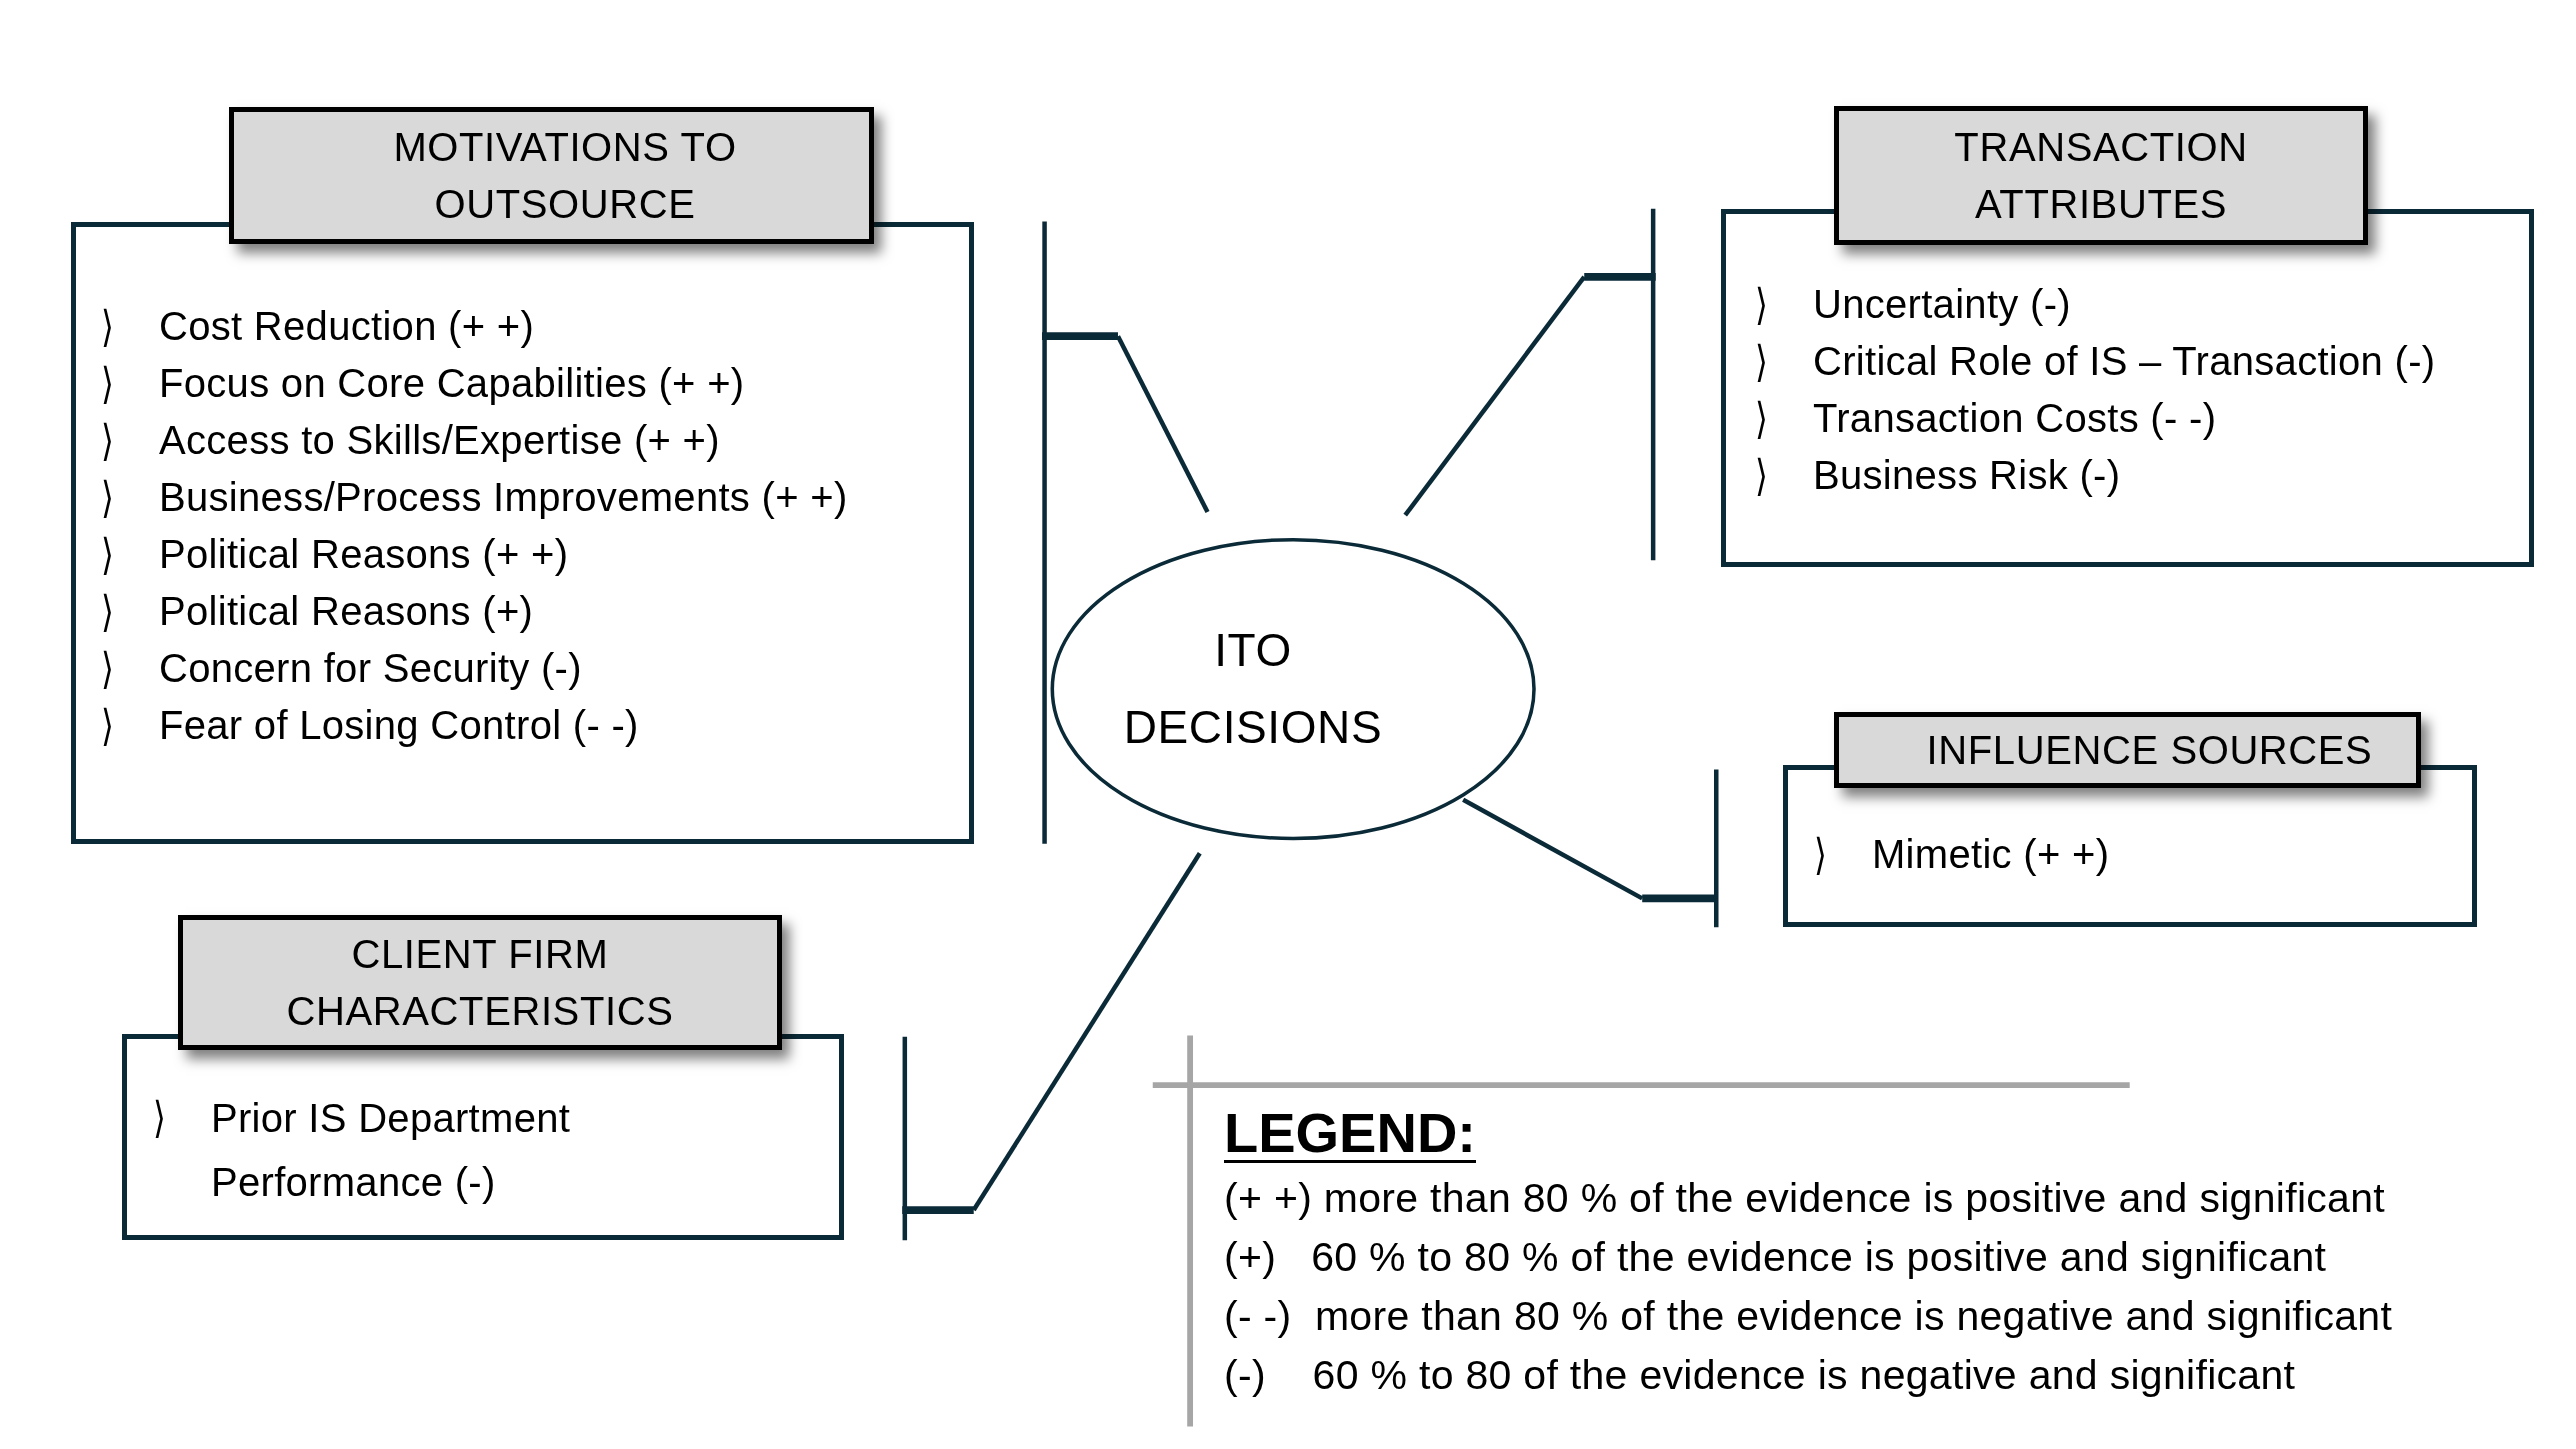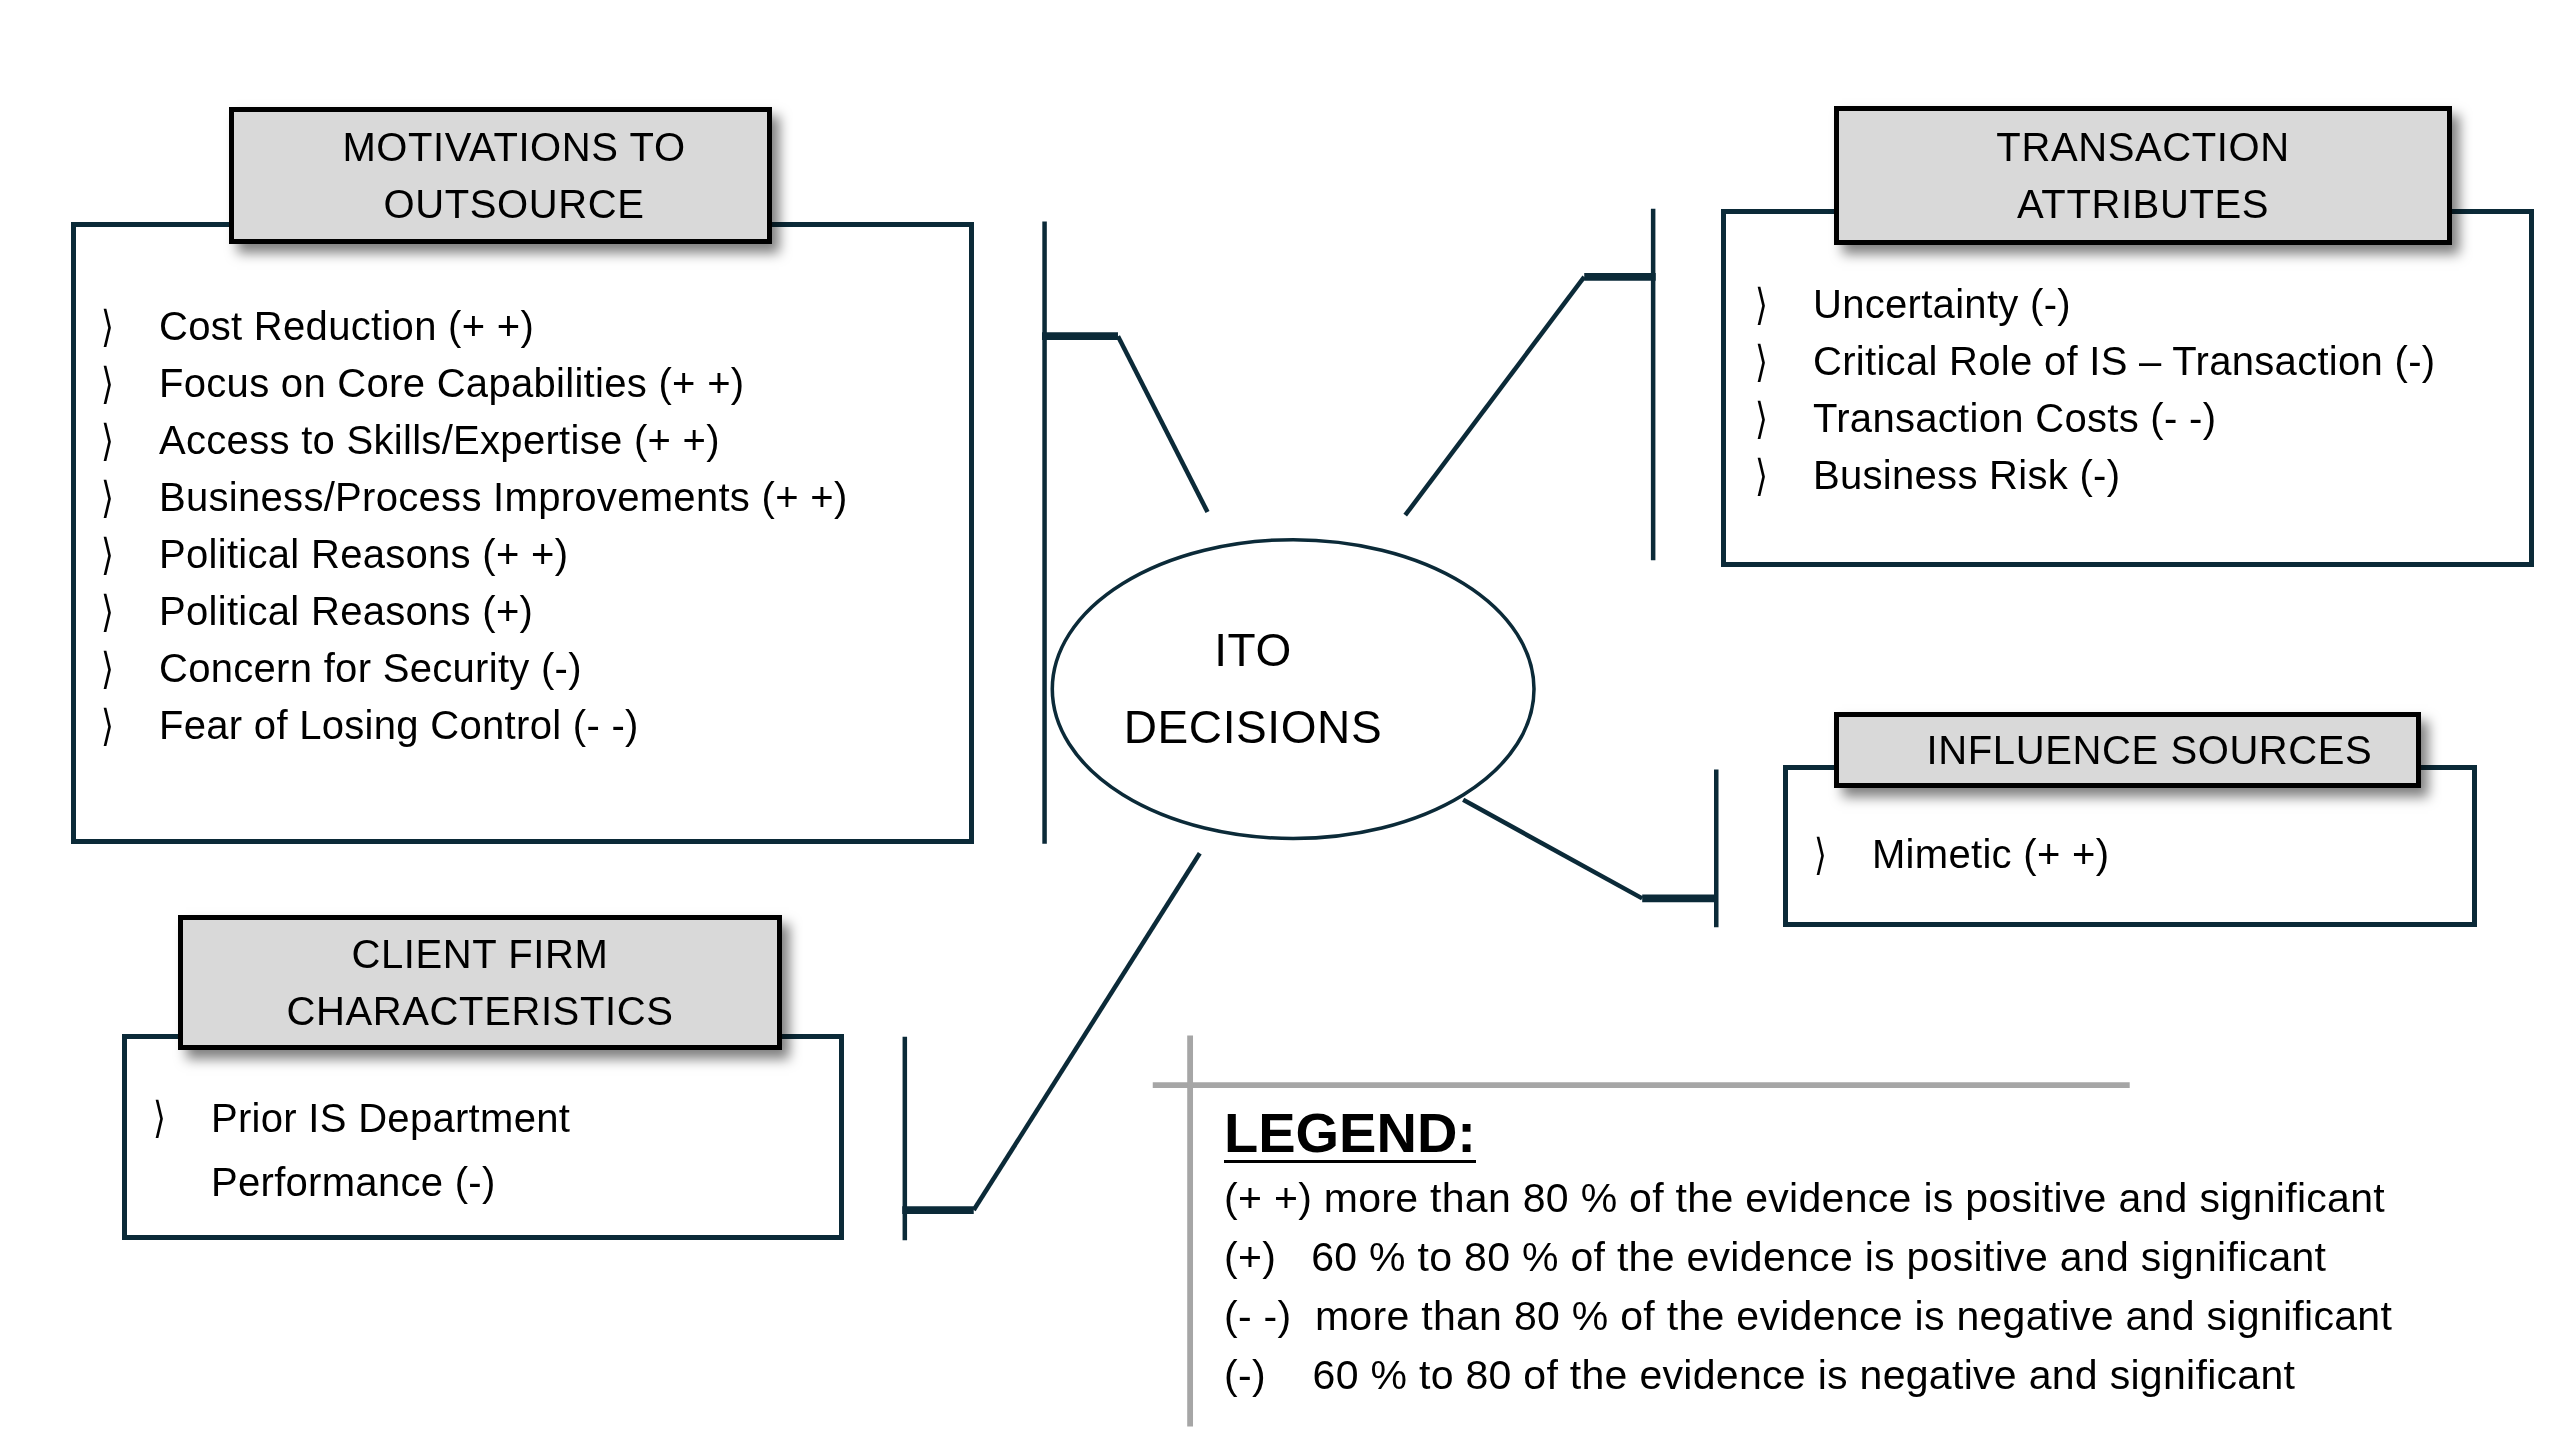--- a/index.html
+++ b/index.html
@@ -25,23 +25,23 @@
   }
   .txt{font-size:40px;white-space:nowrap;letter-spacing:0.3px;}
   #box-motivations .items{padding:71px 0 0 25px;}
   #box-transaction .items{padding:62px 0 0 29px;}
   #box-influence  .items{padding:56px 0 0 26px;}
   #box-client     .items{padding:47px 0 0 26px;}
   #box-client .row{height:auto;align-items:flex-start;}
   #box-client .blt{padding-top:10.3px;}
   #box-client .txt{white-space:normal;width:451px;line-height:64px;}
   #box-motivations{left:71px;top:222px;width:903px;height:622px;}
-  #hdr-motivations{left:229px;top:107px;width:543px;height:137px;padding-left:27px;}
+  #hdr-motivations{left:229px;top:107px;width:645px;height:137px;padding-left:27px;}
   #box-transaction{left:1721px;top:209px;width:813px;height:358px;}
-  #hdr-transaction{left:1834px;top:106px;width:618px;height:139px;}
+  #hdr-transaction{left:1834px;top:106px;width:534px;height:139px;}
   #box-influence{left:1783px;top:765px;width:694px;height:162px;}
   #hdr-influence{left:1834px;top:712px;width:587px;height:76px;padding-left:44px;}
   #box-client{left:122px;top:1034px;width:722px;height:206px;}
   #hdr-client{left:178px;top:915px;width:604px;height:135px;}
   #ellipse-label{
     position:absolute;left:1012px;top:612px;width:482px;z-index:4;
     text-align:center;font-size:46px;line-height:77px;letter-spacing:0.6px;
   }
   #legend{position:absolute;left:1224px;top:1104px;z-index:4;}
   #legend-title{

